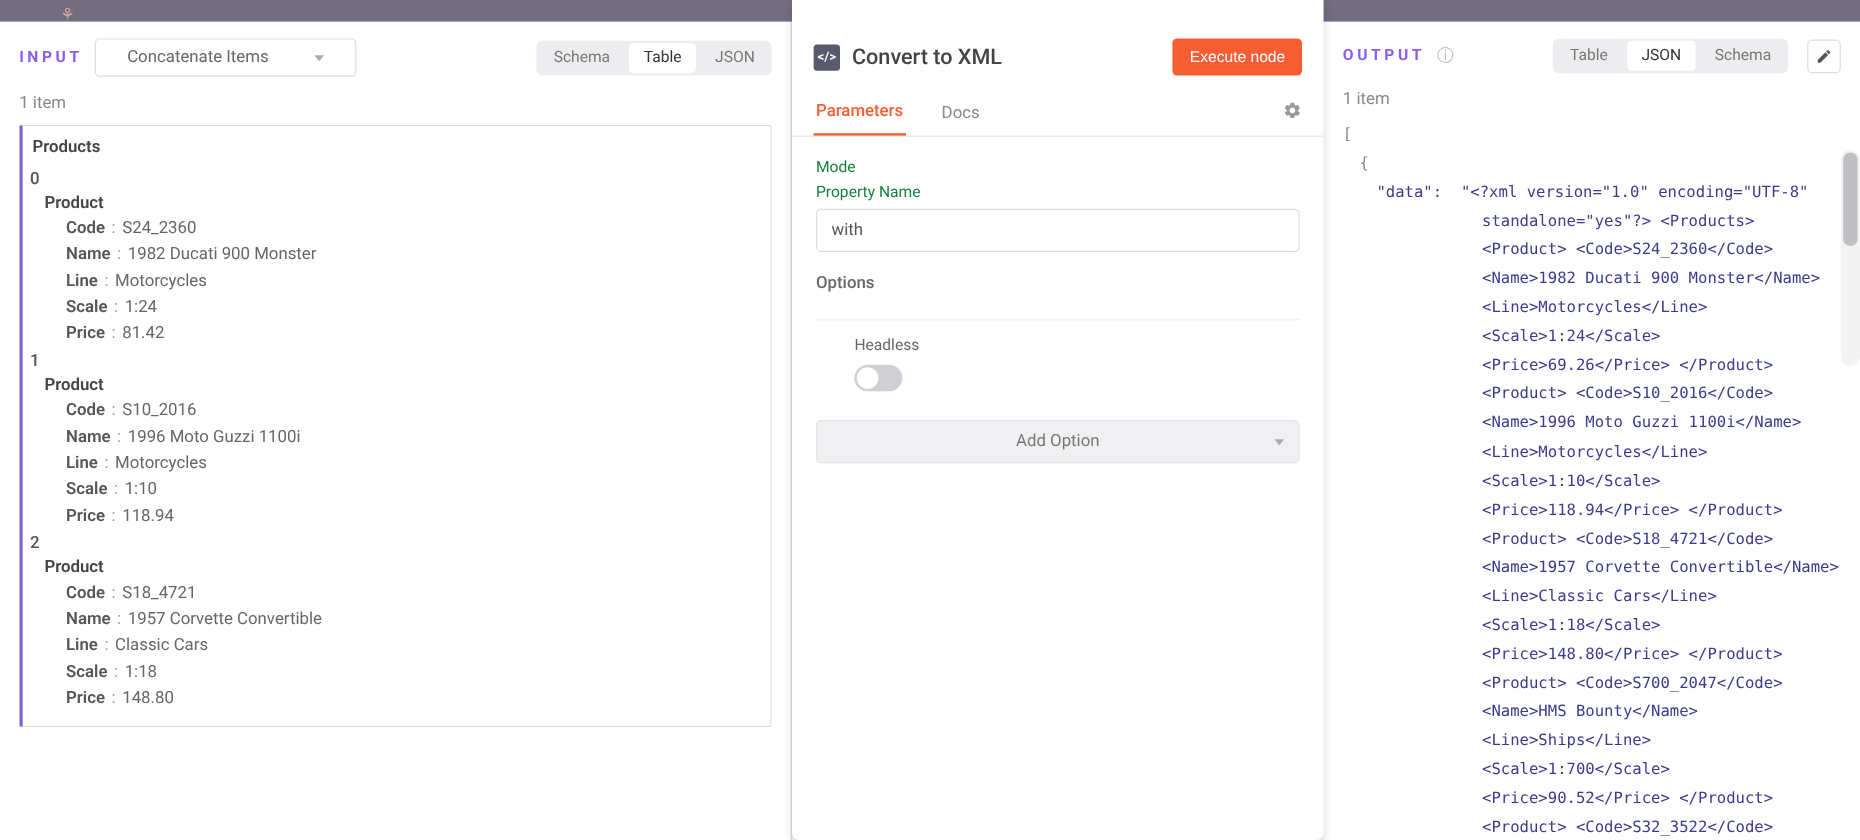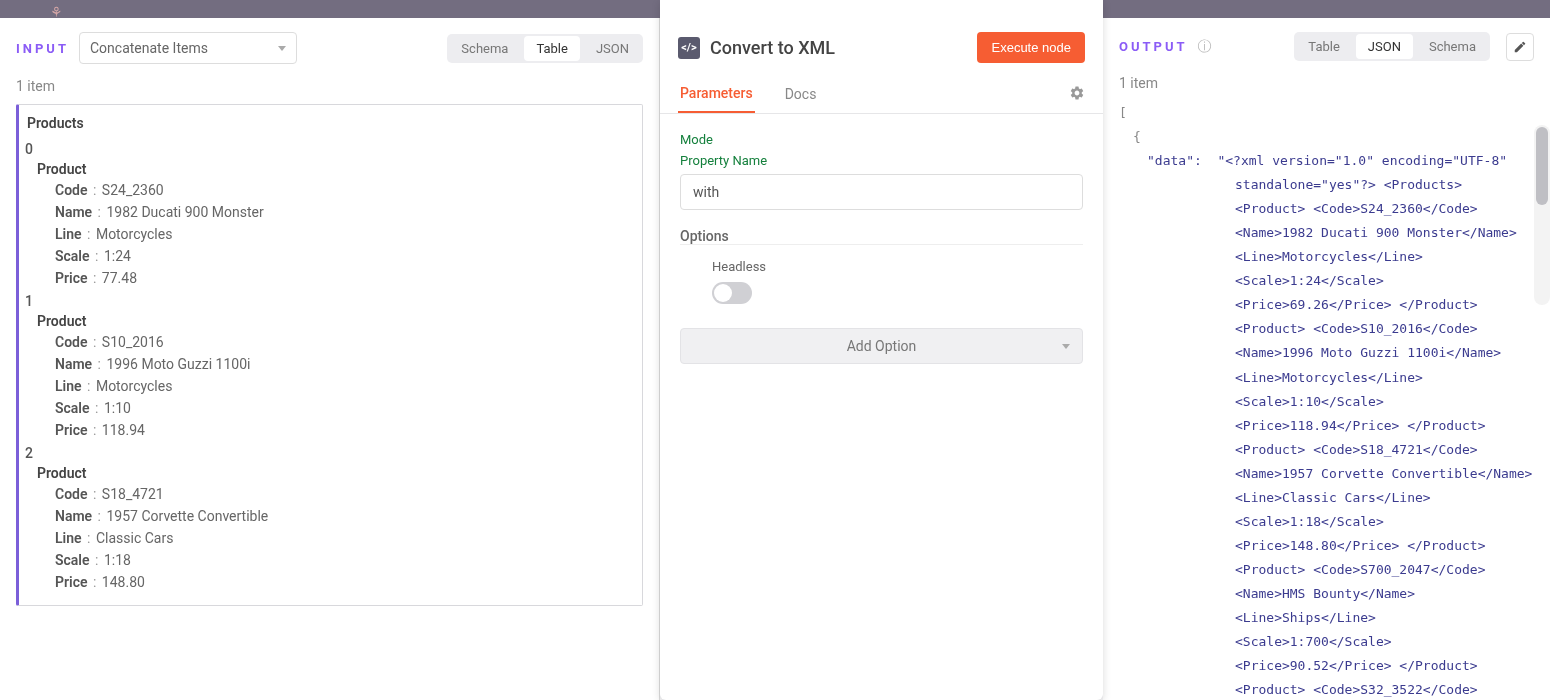--- a/index.html
+++ b/index.html
@@ -9,21 +9,21 @@
 .workflow-icon { position: absolute; top: 4px; left: 50px; color: #d4a6a6; font-size: 14px; z-index: 2; }
 
 .panel { display: flex; flex-direction: column; padding-top: 18px; }
 .panel-left { width: 660px; border-right: 1px solid #ddd; background: #fff; }
 .panel-center { width: 443px; background: #fff; box-shadow: 0 2px 8px rgba(0,0,0,0.15); position: relative; z-index: 5; border-radius: 0 0 6px 6px; }
 .panel-right { flex: 1; background: #fff; }
 
 .panel-header { display: flex; align-items: center; padding: 14px 16px; gap: 10px; }
 .panel-title { font-size: 13px; letter-spacing: 3px; color: #8b5cf6; font-weight: 700; }
 .info-icon { color: #bbb; font-size: 14px; }
-.node-select { flex: 0 0 auto; width: 218px; border: 1px solid #ddd; border-radius: 4px; padding: 7px 10px; background: #fff; color: #666; display: flex; justify-content: space-between; align-items: center; cursor: pointer; }
+.node-select { flex: 0 0 auto; width: 218px; border: 1px solid #ddd; border-radius: 4px; padding: 7px 26px; background: #fff; color: #666; display: flex; justify-content: space-between; align-items: center; cursor: pointer; }
 .segmented { display: flex; background: #ededf0; border-radius: 5px; overflow: hidden; margin-left: auto; }
 .segmented .seg { padding: 7px 14px; color: #777; cursor: pointer; font-size: 13px; }
 .segmented .seg.active { background: #fff; color: #333; border-radius: 4px; margin: 2px; padding: 5px 12px; }
 .edit-btn { width: 28px; height: 28px; border: 1px solid #ddd; border-radius: 4px; display: flex; align-items: center; justify-content: center; margin-left: 6px; cursor: pointer; color: #555; }
 
 .item-count { padding: 0 16px 10px; color: #888; font-size: 14px; }
 
 .input-body { flex: 1; overflow: auto; padding: 0 16px; }
 .products-box { border: 1px solid #d8d8dc; border-left: 3px solid #7b5fd9; border-radius: 2px; padding: 10px 0 12px 0; position: relative; }
 .products-title { font-weight: 600; color: #444; padding: 0 0 6px 8px; }
@@ -43,21 +43,21 @@
 
 .tabs-row { display: flex; align-items: center; border-bottom: 1px solid #e6e6e8; padding: 0 18px; }
 .tab { padding: 10px 2px; margin-right: 28px; color: #888; cursor: pointer; font-size: 14px; }
 .tab.active { color: #f65d33; border-bottom: 2px solid #f65d33; font-weight: 500; }
 .gear-icon { margin-left: auto; color: #999; cursor: pointer; padding: 8px 0; }
 
 .form-body { padding: 18px 20px; }
 .form-label { color: #15803d; font-size: 13px; margin-bottom: 6px; }
 .form-select, .form-input { width: 100%; border: 1px solid #ddd; border-radius: 4px; padding: 9px 12px; color: #555; background: #fff; display: flex; justify-content: space-between; align-items: center; cursor: pointer; margin-bottom: 18px; }
 .form-input { cursor: text; }
-.options-label { color: #666; font-size: 14px; border-bottom: 1px solid #eee; padding-bottom: 0; margin-bottom: 14px; font-weight: 500; }
+.options-label { color: #666; font-size: 14px; border-bottom: 1px solid #eee; padding-bottom: 22px; margin-bottom: 14px; font-weight: 500; }
 .option-row { padding-left: 32px; }
 .option-name { color: #666; margin-bottom: 8px; font-size: 13px; }
 .toggle { width: 40px; height: 22px; background: #d0d0d4; border-radius: 11px; position: relative; cursor: pointer; }
 .toggle .knob { width: 18px; height: 18px; background: #fff; border-radius: 50%; position: absolute; top: 2px; left: 2px; }
 .add-option { margin-top: 24px; background: #f0f0f2; border: 1px solid #e3e3e6; border-radius: 4px; padding: 9px; text-align: center; color: #777; cursor: pointer; display: flex; justify-content: center; align-items: center; position: relative; }
 .add-option .chev { position: absolute; right: 12px; color: #aaa; }
 
 .output-body { flex: 1; overflow: hidden; padding: 0 16px; font-family: "SFMono-Regular", Consolas, monospace; font-size: 13px; color: #3b3b8f; line-height: 1.85; }
 .json-line { white-space: nowrap; }
 .json-key { color: #3b3b8f; }
@@ -92,21 +92,21 @@
     <div class="input-body">
       <div class="products-box">
         <div class="products-title">Products</div>
         <div id="products-list">
             <div class="idx">0</div>
             <div class="prod-label">Product</div>
             <div class="kv"><span class="k">Code</span><span class="sep"> : </span><span>S24_2360</span></div>
             <div class="kv"><span class="k">Name</span><span class="sep"> : </span><span>1982 Ducati 900 Monster</span></div>
             <div class="kv"><span class="k">Line</span><span class="sep"> : </span><span>Motorcycles</span></div>
             <div class="kv"><span class="k">Scale</span><span class="sep"> : </span><span>1:24</span></div>
-            <div class="kv"><span class="k">Price</span><span class="sep"> : </span><span>77.48</span></div>
+            <div class="kv"><span class="k">Price</span><span class="sep"> : </span><span>81.42</span></div>
             <div class="idx">1</div>
             <div class="prod-label">Product</div>
             <div class="kv"><span class="k">Code</span><span class="sep"> : </span><span>S10_2016</span></div>
             <div class="kv"><span class="k">Name</span><span class="sep"> : </span><span>1996 Moto Guzzi 1100i</span></div>
             <div class="kv"><span class="k">Line</span><span class="sep"> : </span><span>Motorcycles</span></div>
             <div class="kv"><span class="k">Scale</span><span class="sep"> : </span><span>1:10</span></div>
             <div class="kv"><span class="k">Price</span><span class="sep"> : </span><span>118.94</span></div>
             <div class="idx">2</div>
             <div class="prod-label">Product</div>
             <div class="kv"><span class="k">Code</span><span class="sep"> : </span><span>S18_4721</span></div>

